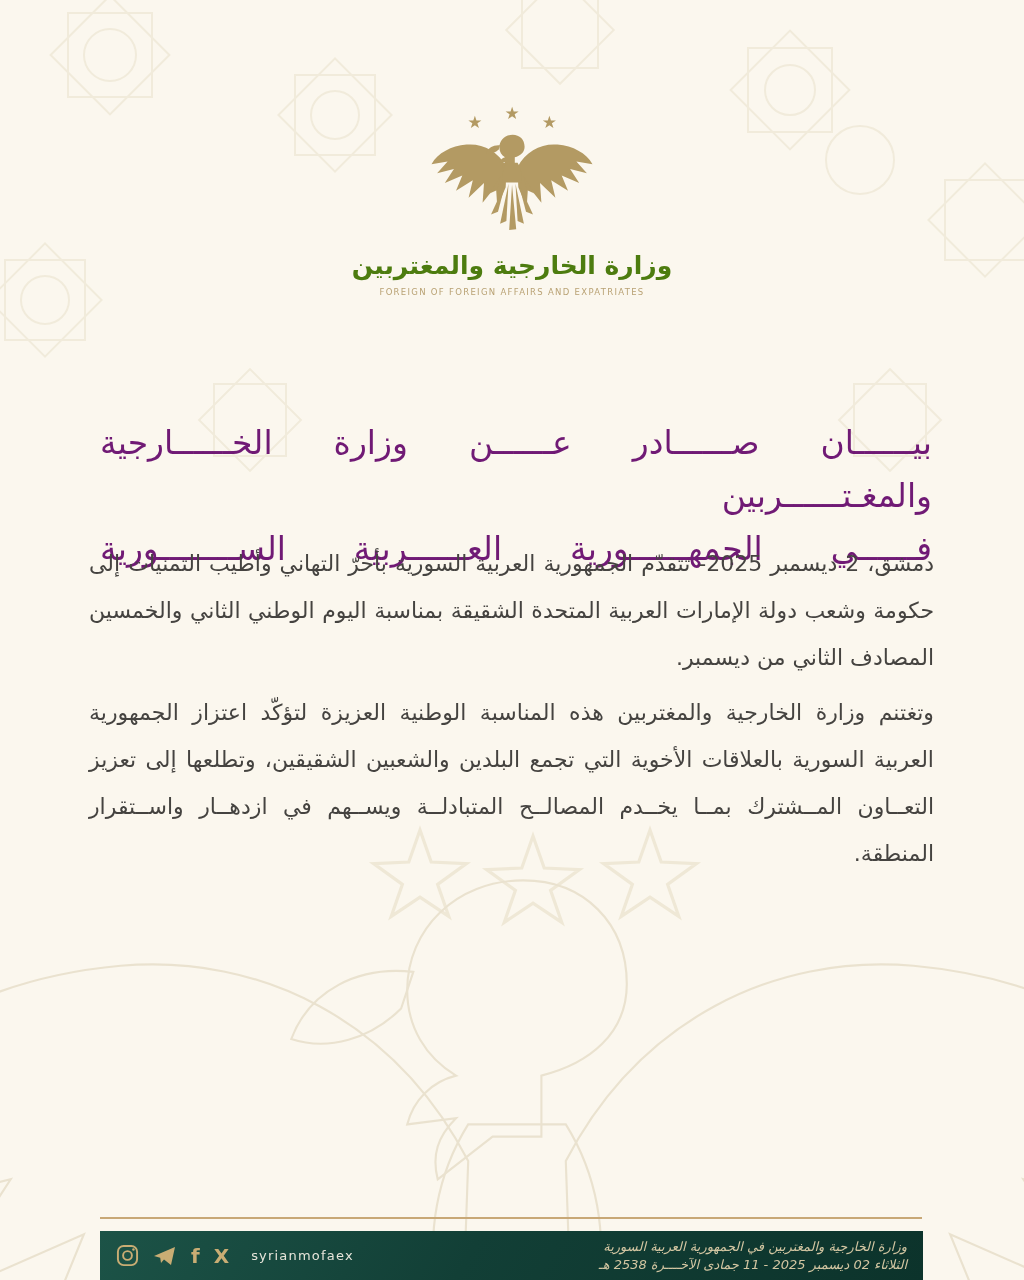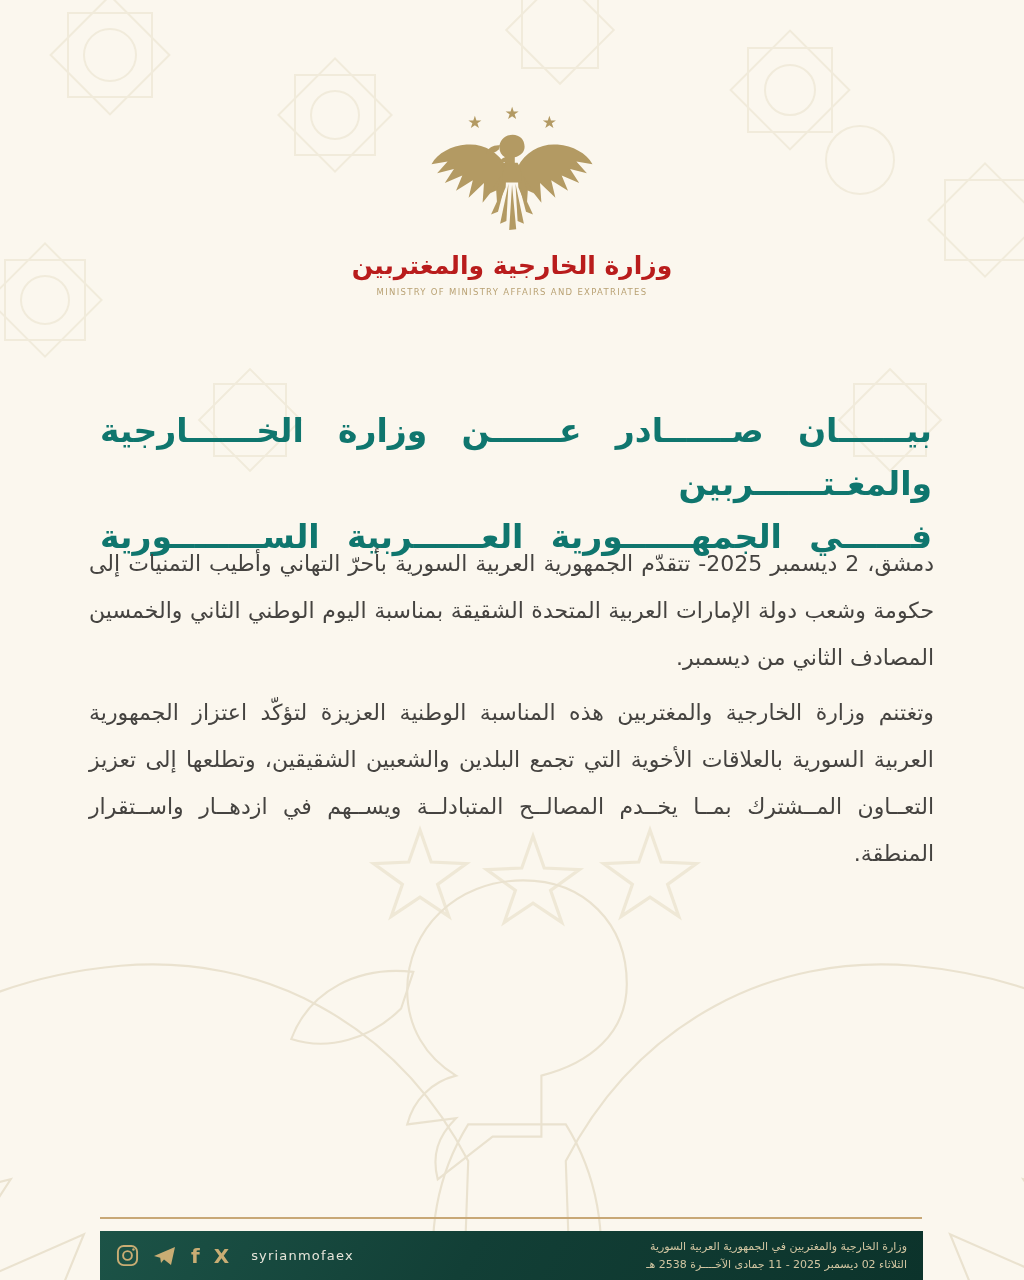--- a/index.html
+++ b/index.html
@@ -11,46 +11,46 @@
   
   .bg-svg{position:absolute;left:0;top:0;width:1024px;height:1280px;}
   .girih{stroke:#F1EBDB;fill:none;stroke-width:2;}
   .faintstar{stroke:#EFE8D6;fill:none;stroke-width:2;}
   .watermark-eagle{fill:none;stroke:#EAE2CF;stroke-width:0.35;}
   
   .emblem{position:absolute;top:112px;left:0;width:100%;text-align:center;color:#B39A63;}
   .stars span{display:inline-block;font-size:17px;margin:0 11px;color:#B39A63;}
   .stars .mid{transform:translateY(-9px);}
   .eagle-gold{fill:#B39A63;width:168px;height:119px;margin-top:0px;}
-  .calligraphy{font-size:25px;font-weight:bold;color:#b91c1c;margin-top:-4px;letter-spacing:0px;}
+  .calligraphy{font-size:25px;font-weight:bold;color:#4d7c0f;margin-top:-4px;letter-spacing:0px;}
   .caption-en{font-size:8.5px;letter-spacing:1.3px;color:#B9A274;margin-top:7px;}
   
   .title{
-    position:absolute;top:404px;left:100px;right:92px;
-    direction:rtl;color:#0f766e;font-weight:bold;font-size:33px;line-height:53px;
+    position:absolute;top:416px;left:100px;right:92px;
+    direction:rtl;color:#701a75;font-weight:normal;font-size:33px;line-height:53px;
     text-align:justify;
   }
   .title .tline{text-align-last:justify;}
   .bodytext{
     position:absolute;top:540px;left:89px;right:90px;
     direction:rtl;color:#454340;font-size:22px;line-height:47px;text-align:justify;
   }
   .bodytext p{margin:0 0 8px 0;}
   
   .goldline{position:absolute;left:100px;width:822px;top:1217px;height:2px;background:#C8A876;}
   .footer-bar{
     position:absolute;left:100px;width:823px;top:1231px;height:49px;
     background:linear-gradient(120deg,#1C5347 0%,#123F36 45%,#0C332B 100%);
     display:flex;align-items:center;padding:0 16px;box-sizing:border-box;
   }
   .social{display:flex;align-items:center;gap:14px;}
   .social svg{display:block;}
   .glyph-icon{color:#C9AD74;font-weight:bold;font-size:20px;line-height:1;}
   .handle{color:#E7E5DA;font-size:13px;letter-spacing:1.2px;margin-left:22px;}
-  .footer-right{margin-left:auto;direction:rtl;color:#D3C6A2;font-size:11px;line-height:18px;}
+  .footer-right{margin-left:auto;direction:rtl;color:#D3C6A2;font-size:13px;line-height:18px;font-style:italic;}
 </style>
 </head>
 <body>
 
 <svg width="0" height="0" style="position:absolute">
   <symbol id="eagle" viewBox="0 0 240 170">
     <path d="M112,50 C100,27 78,16 55,18 C33,20 14,30 5,46 L28,42 L13,59 L37,53 L24,73 L49,62 L40,84 L64,69 L58,94 L80,73 L78,101 L97,77 L99,107 L111,79 Z"></path>
     <path d="M128,50 C140,27 162,16 185,18 C207,20 226,30 235,46 L212,42 L227,59 L203,53 L216,73 L191,62 L200,84 L176,69 L182,94 L160,73 L162,101 L143,77 L141,107 L129,79 Z"></path>
     <path d="M121,4 C110,4 102,12 102,22 C102,28 105,33 110,36 C106,37 103,40 102,44 L110,43 C107,46 106,49 107,53 L116,46 L124,46 L124,36 C132,34 138,29 138,21 C138,11 131,4 121,4 Z"></path>
     <path d="M103,19 C94,18 86,22 83,30 C89,32 96,30 101,25 Z"></path>
@@ -118,21 +118,21 @@
 </svg>
 
 <div class="emblem">
   <div class="stars">
     <span>★</span><span class="mid">★</span><span>★</span>
   </div>
   <svg class="eagle-gold" viewBox="0 0 240 170">
       <use href="#eagle"></use>
     </svg>
   <div class="calligraphy">وزارة الخارجية والمغتربين</div>
-  <div class="caption-en">MINISTRY OF MINISTRY AFFAIRS AND EXPATRIATES</div>
+  <div class="caption-en">FOREIGN OF FOREIGN AFFAIRS AND EXPATRIATES</div>
 </div>
 
 <div class="title">
   <div class="tline">بيــــــان صــــــادر عــــــن وزارة الخــــــارجية والمغـتــــــربين</div>
   <div class="tline">فــــــي الجمهــــــورية العــــــربية الســــــــورية</div>
 </div>
 
 <div class="bodytext">
   <p>دمشق، 2 ديسمبر 2025- تتقدّم الجمهورية العربية السورية بأحرّ التهاني وأطيب التمنيات إلى حكومة وشعب دولة الإمارات العربية المتحدة الشقيقة بمناسبة اليوم الوطني الثاني والخمسين المصادف الثاني من ديسمبر.</p>
   <p>وتغتنم وزارة الخارجية والمغتربين هذه المناسبة الوطنية العزيزة لتؤكّد اعتزاز الجمهورية العربية السورية بالعلاقات الأخوية التي تجمع البلدين والشعبين الشقيقين، وتطلعها إلى تعزيز التعــاون المــشترك بمــا يخــدم المصالــح المتبادلــة ويســهم في ازدهــار واســتقرار المنطقة.</p>

